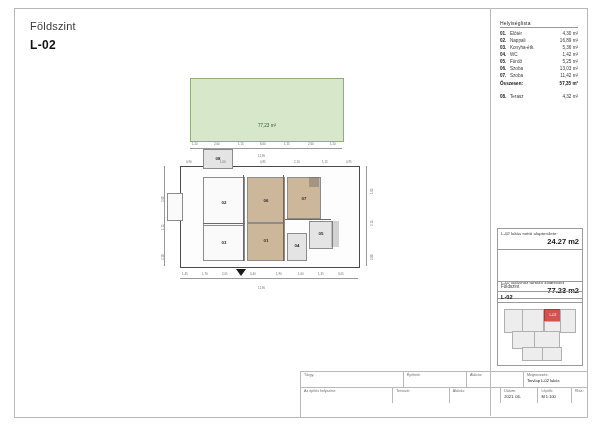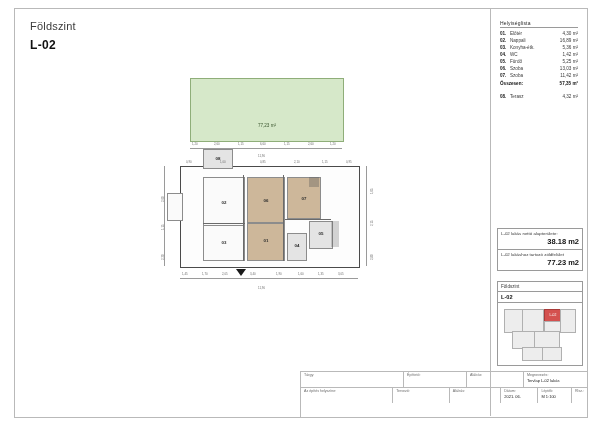--- a/index.html
+++ b/index.html
@@ -21,21 +21,21 @@
   .sch-name{flex:1;}
   .sch-area{width:23px;text-align:right;}
   .sch-sum{display:flex;line-height:8px;font-weight:bold;color:#111;margin-top:1px;}
   .sch-sum .sch-name{flex:1;}
   .sch-sum .sch-area{width:23px;text-align:right;}
   .sch-gap{height:5px;}
 
   
   #area-box{position:absolute;left:497px;top:228px;width:84px;border:.7px solid #9a9a9a;}
   .area-cell{border-bottom:.7px solid #9a9a9a;padding:2px 3px 3px 3px;}
-  .area-cell:last-child{border-bottom:none;}
+  .area-cell:last-child{border-bottom:none;margin-top:28px;}
   .area-label{font-size:4.4px;color:#3a3a3a;}
   .area-value{font-size:7.5px;font-weight:bold;color:#111;text-align:right;margin-top:1px;}
 
   
   #keyplan{position:absolute;left:497px;top:281px;width:84px;border:.7px solid #9a9a9a;}
   #keyplan .kp-head{font-size:4.6px;color:#3a3a3a;padding:2px 3px;border-bottom:.7px solid #9a9a9a;}
   #keyplan .kp-unit{font-size:5.6px;font-weight:bold;color:#111;padding:2px 3px;border-bottom:.7px solid #9a9a9a;}
   #keyplan .kp-graphic{position:relative;height:62px;background:#fff;}
   .kp-b{position:absolute;background:#ededed;border:.5px solid #b0b0b0;}
   .kp-hi{position:absolute;background:#d4514f;border:.5px solid #a83b39;}
@@ -136,21 +136,21 @@
     <div class="sch-row">
       <span class="sch-num">08.</span>
       <span class="sch-name">Terasz</span>
       <span class="sch-area">4,32 m²</span>
     </div>
   </div>
 
   <div id="area-box">
     <div class="area-cell">
       <div class="area-label">L-02 lakás nettó alapterülete:</div>
-      <div class="area-value">38.18 m2</div>
+      <div class="area-value">24.27 m2</div>
     </div>
     <div class="area-cell">
       <div class="area-label">L-02 lakáshoz tartozó zöldfelület</div>
       <div class="area-value">77.23 m2</div>
     </div>
   </div>
 
   <div id="keyplan">
     <div class="kp-head">Földszint</div>
     <div class="kp-unit">L-02</div>

